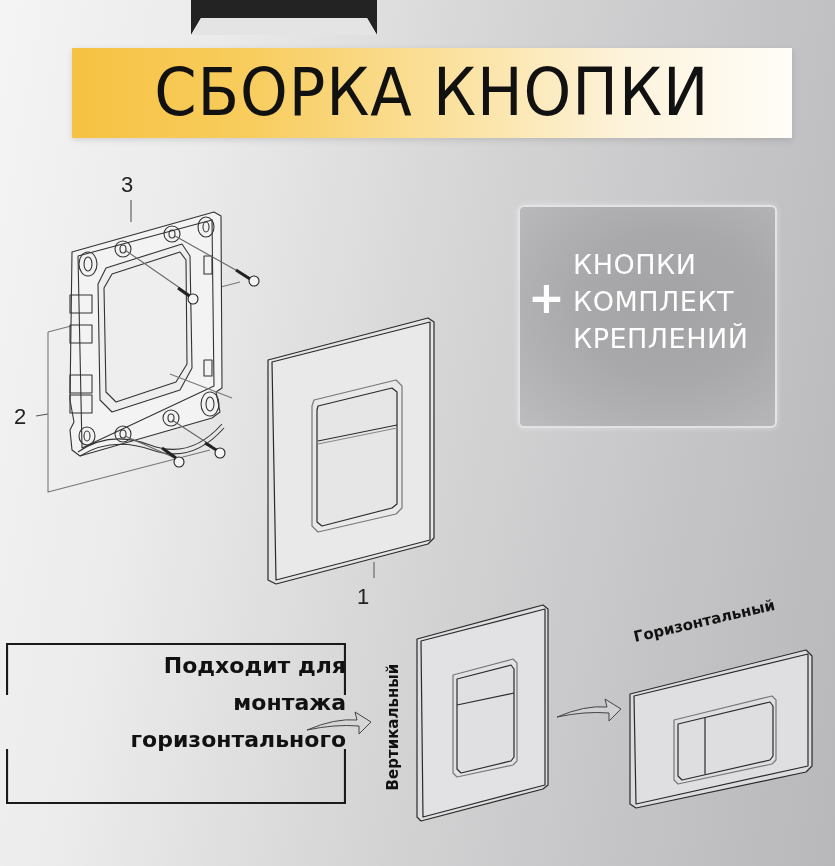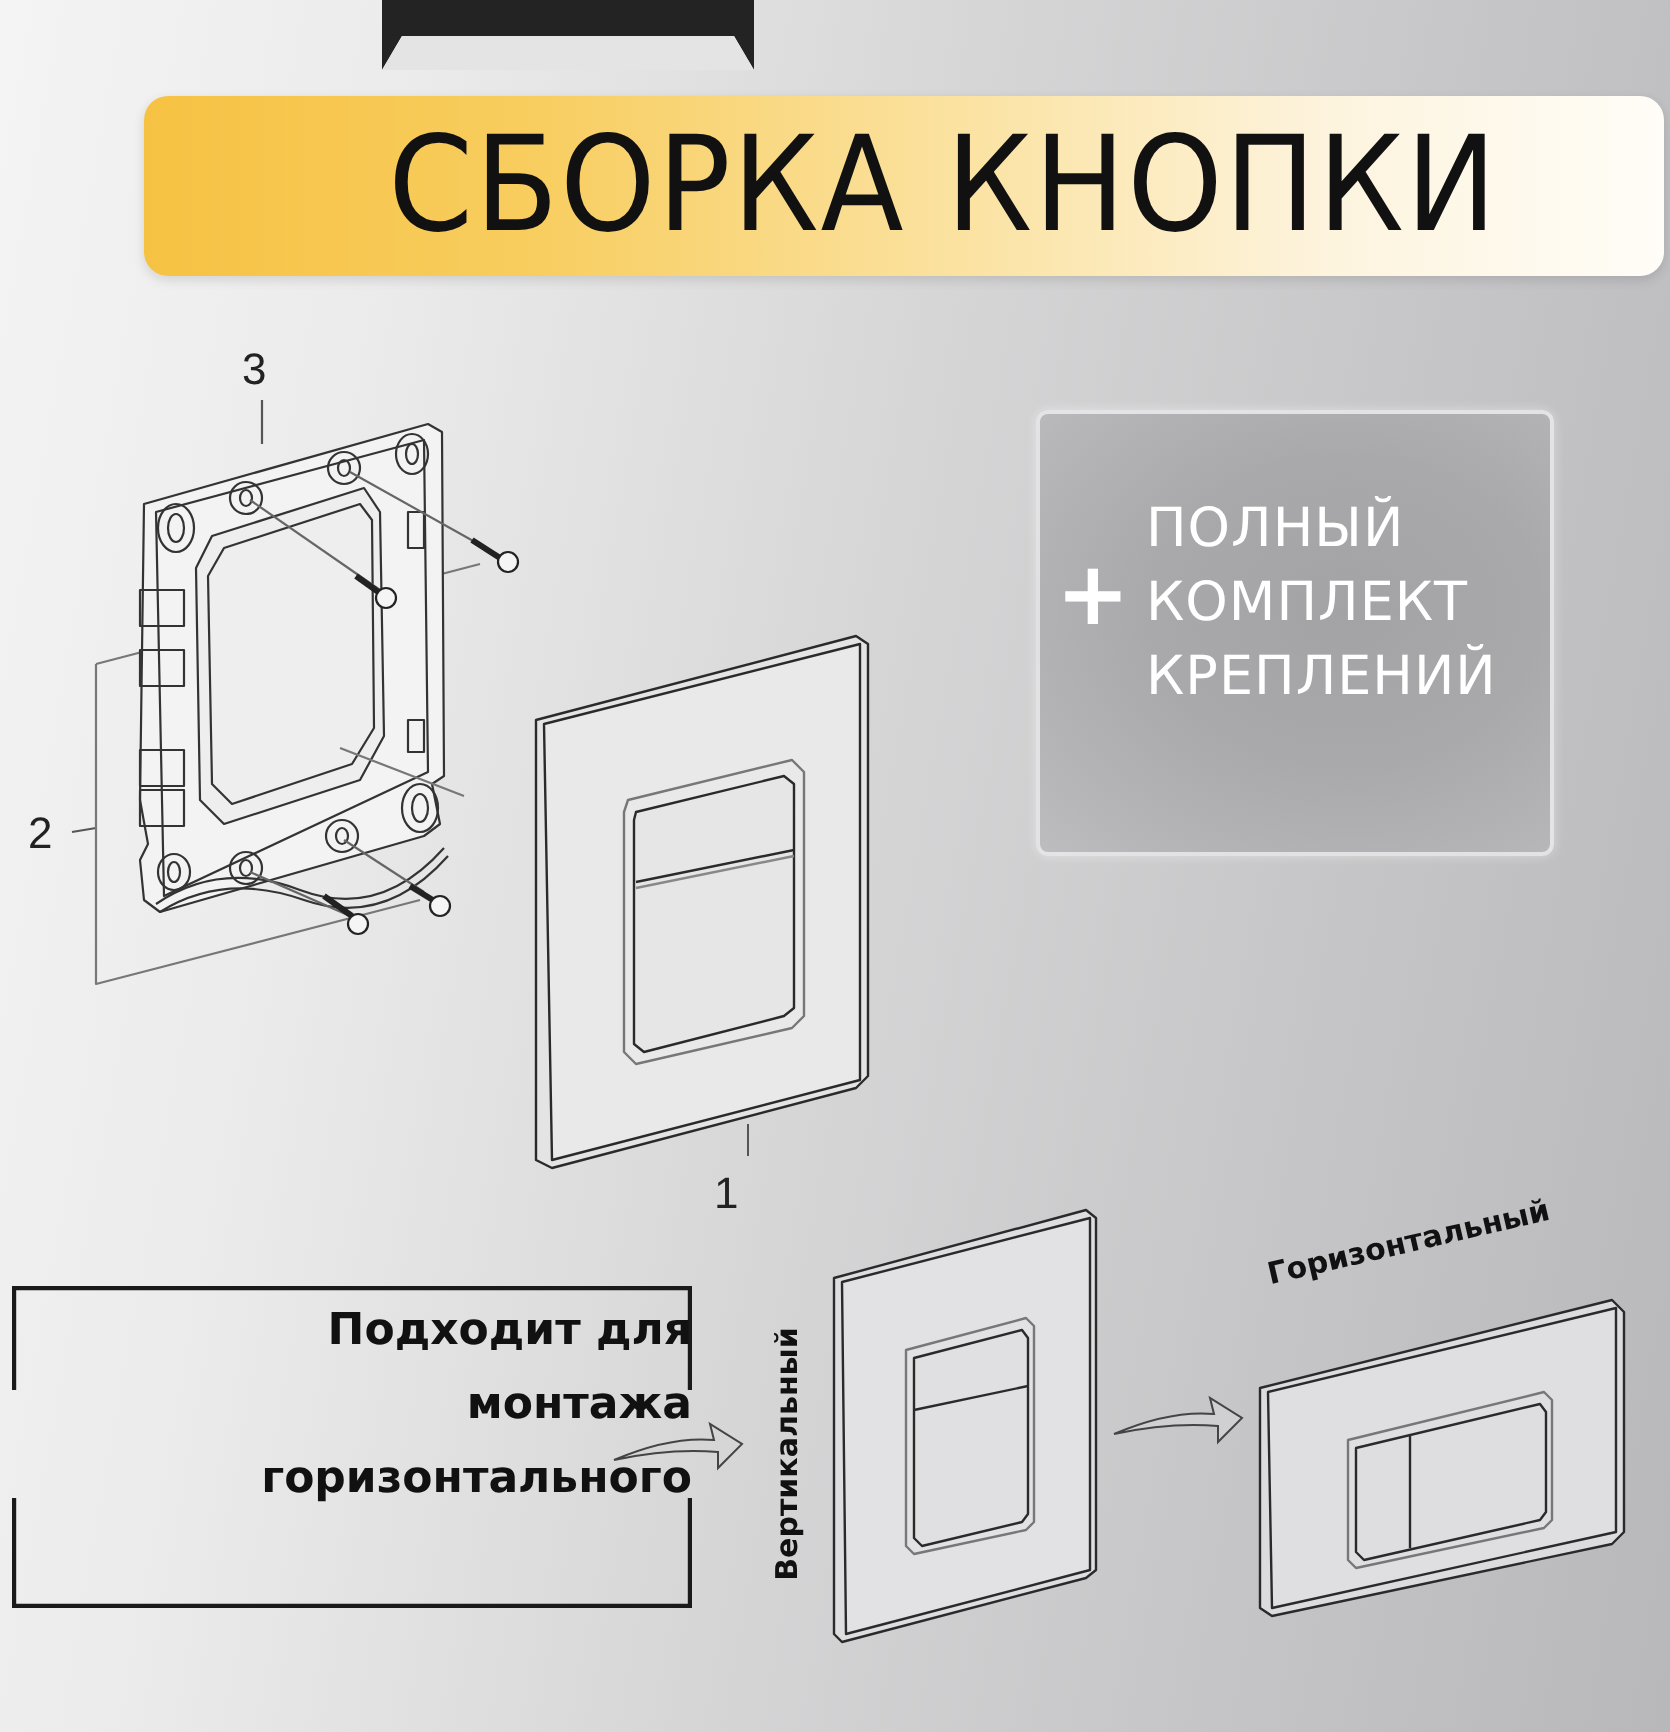--- a/index.html
+++ b/index.html
@@ -7,24 +7,24 @@
     width: 835px; height: 866px; overflow: hidden; position: relative;
     font-family: "DejaVu Sans", sans-serif;
     background: linear-gradient(100deg, #f4f4f5 0%, #ebebec 22%, #d6d6d7 50%, #c6c5c7 75%, #b8b7b9 100%);
   }
   .abs { position: absolute; }
   .top-tab {
     left: 191px; top: 0; width: 186px; height: 35px;
   }
   .banner {
     left: 72px; top: 48px; width: 720px; height: 90px;
-    border-radius: 12px;
+    border-radius: 0;
     background: linear-gradient(90deg, #f6c243 0%, #f8cd5e 25%, #fbe3a4 55%, #fdf4de 78%, #fffdf8 100%);
     box-shadow: 0 2px 6px rgba(0,0,0,0.12);
-    display: flex; align-items: center; justify-content: center; padding-left: 40px;
+    display: flex; align-items: center; justify-content: center;
   }
   .banner-title {
     font-family: "DejaVu Sans", sans-serif;
     font-size: 66px; color: #111; letter-spacing: 1px;
     transform: scaleX(0.92);
     font-weight: normal;
     line-height: 1;
   }
   .kit-box {
     left: 518px; top: 205px; width: 255px; height: 219px;
@@ -144,21 +144,21 @@
     <path d="M52,84 L134,64 L140,70 L140,192 L134,198 L56,216 L50,210 L50,90 Z" fill="none" stroke="#777"></path>
     <path d="M56,90 L130,72 L135,76 L135,188 L130,192 L60,210 L55,206 L55,94 Z" fill="#e6e6e7"></path>
     <line x1="56" y1="125" x2="135" y2="109"></line>
     <line x1="56" y1="128" x2="135" y2="112" stroke="#888"></line>
   </g>
   <line x1="112" y1="246" x2="112" y2="262" stroke="#555" stroke-width="1"></line>
 </svg>
 
 <div class="abs kit-box"></div>
 <span class="abs kit-plus">+</span>
-<span class="abs kit-line" style="left:573px; top:251px;">ПОЛНЫЙ</span>
+<span class="abs kit-line" style="left:573px; top:251px;">КНОПКИ</span>
 <span class="abs kit-line" style="left:573px; top:288px;">КОМПЛЕКТ</span>
 <span class="abs kit-line" style="left:573px; top:325px;">КРЕПЛЕНИЙ</span>
 
 <svg class="abs info-box" width="340" height="161" viewBox="0 0 340 161">
   <g fill="none" stroke="#1a1a1a" stroke-width="2.2">
     <polyline points="1,52 1,1 339,1 339,52"></polyline>
     <polyline points="1,106 1,160 339,160 339,106"></polyline>
   </g>
 </svg>
 <div class="abs info-text">

